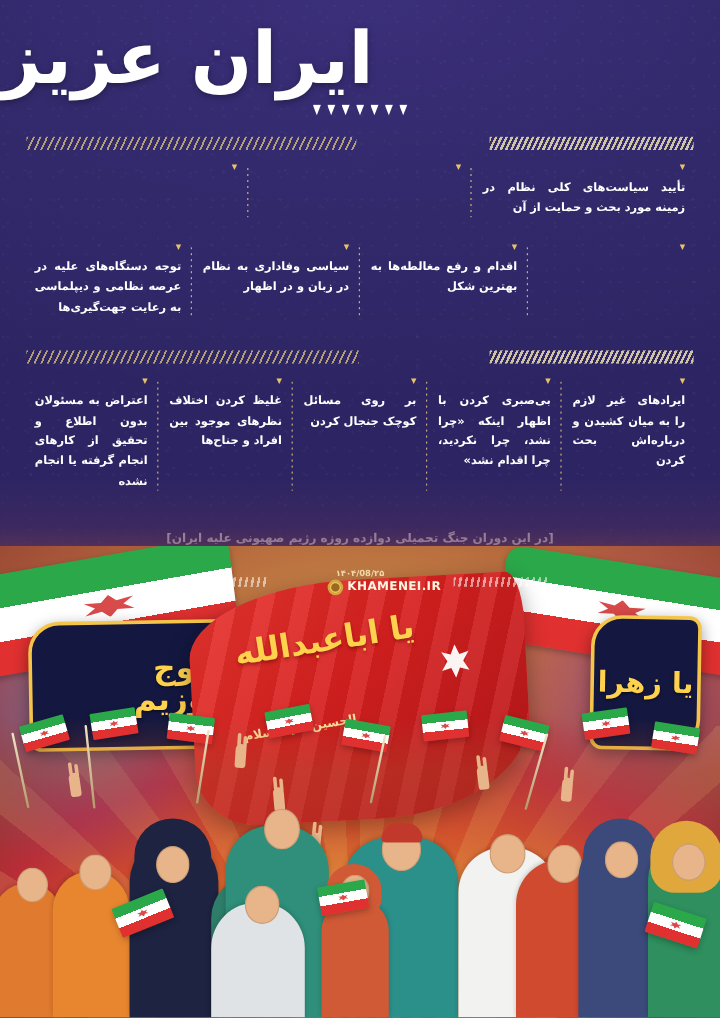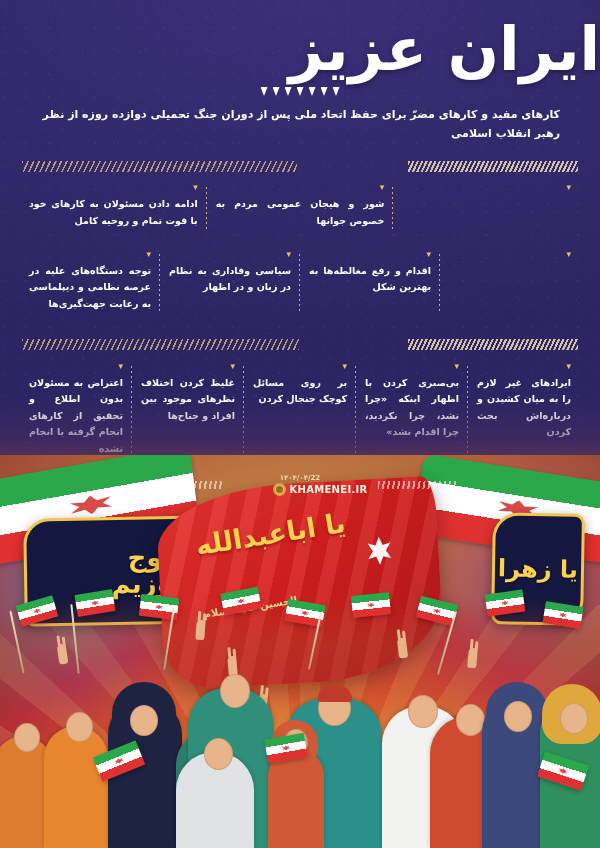--- a/index.html
+++ b/index.html
@@ -46,21 +46,21 @@
         rgba(72,43,94,.55) 35%,
         rgba(122,62,78,.8) 68%,
         rgba(166,92,60,1) 100%);
     pointer-events: none;
   }
 
   
   .header {
     position: relative;
     padding-top: 18px;
-    text-align: right;
+    text-align: left;
     z-index: 5;
   }
   .main-title {
     color: #ffffff;
     font-size: 60px;
     font-weight: 700;
     letter-spacing: -2px;
     line-height: 1.05;
     text-shadow: 0 2px 6px rgba(0,0,0,.35);
     direction: rtl;
@@ -490,40 +490,38 @@
     <div class="main-title">ایران عزیز</div>
     <div class="title-underline-dots">
       <i></i>
       <i></i>
       <i></i>
       <i></i>
       <i></i>
       <i></i>
       <i></i>
     </div>
-    <div class="subtitle">کارهای مفید و کارهای مضرّ برای حفظ اتحاد ملی پس از دوران جنگ تحمیلی دوازده روزه از نظر رهبر انقلاب اسلامی</div>
   </div>
 
   <div class="section-head">
     <div class="hatch dense"></div>
     <div class="section-title">کارهای مفید</div>
     <div class="hatch"></div>
   </div>
 
   <div class="row">
     <div class="cell">
       <span class="caret">▾</span>
-    </div>
-    <div class="cell">
-      <span class="caret">▾</span>
-      <div class="cell-text">شور و هیجان عمومی مردم به خصوص جوانها</div>
-    </div>
-    <div class="cell">
-      <span class="caret">▾</span>
-      <div class="cell-text">ادامه دادن مسئولان به کارهای خود با قوت تمام و روحیه کامل</div>
+      <div class="cell-text">تأیید سیاست‌های کلی نظام در زمینه مورد بحث و حمایت از آن</div>
+    </div>
+    <div class="cell">
+      <span class="caret">▾</span>
+    </div>
+    <div class="cell">
+      <span class="caret">▾</span>
     </div>
   </div>
   <div class="row-divider"></div>
 
   <div class="row">
     <div class="cell">
       <span class="caret">▾</span>
     </div>
     <div class="cell">
       <span class="caret">▾</span>
@@ -680,21 +678,21 @@
 
       <div class="flag small-flag" style="left:96px;  top:150px; width:46px; height:26px; transform:rotate(-22deg);"></div>
       <div class="flag small-flag" style="left:540px; top:160px; width:46px; height:26px; transform:rotate(18deg);"></div>
       <div class="flag small-flag" style="left:266px; top:138px; width:40px; height:24px; transform:rotate(-10deg);"></div>
     </div>
   </div>
 
   <div class="logo-strip">
     <div class="bars"></div>
     <div class="logo-block">
-      <div class="logo-date">۱۴۰۴/۰۴/22</div>
+      <div class="logo-date">۱۴۰۴/08/۲۵</div>
       <div class="logo-row">
         <div class="logo-mark"></div>
         <div class="logo-name">KHAMENEI.IR</div>
       </div>
     </div>
     <div class="bars"></div>
   </div>
 
 </div>
 

